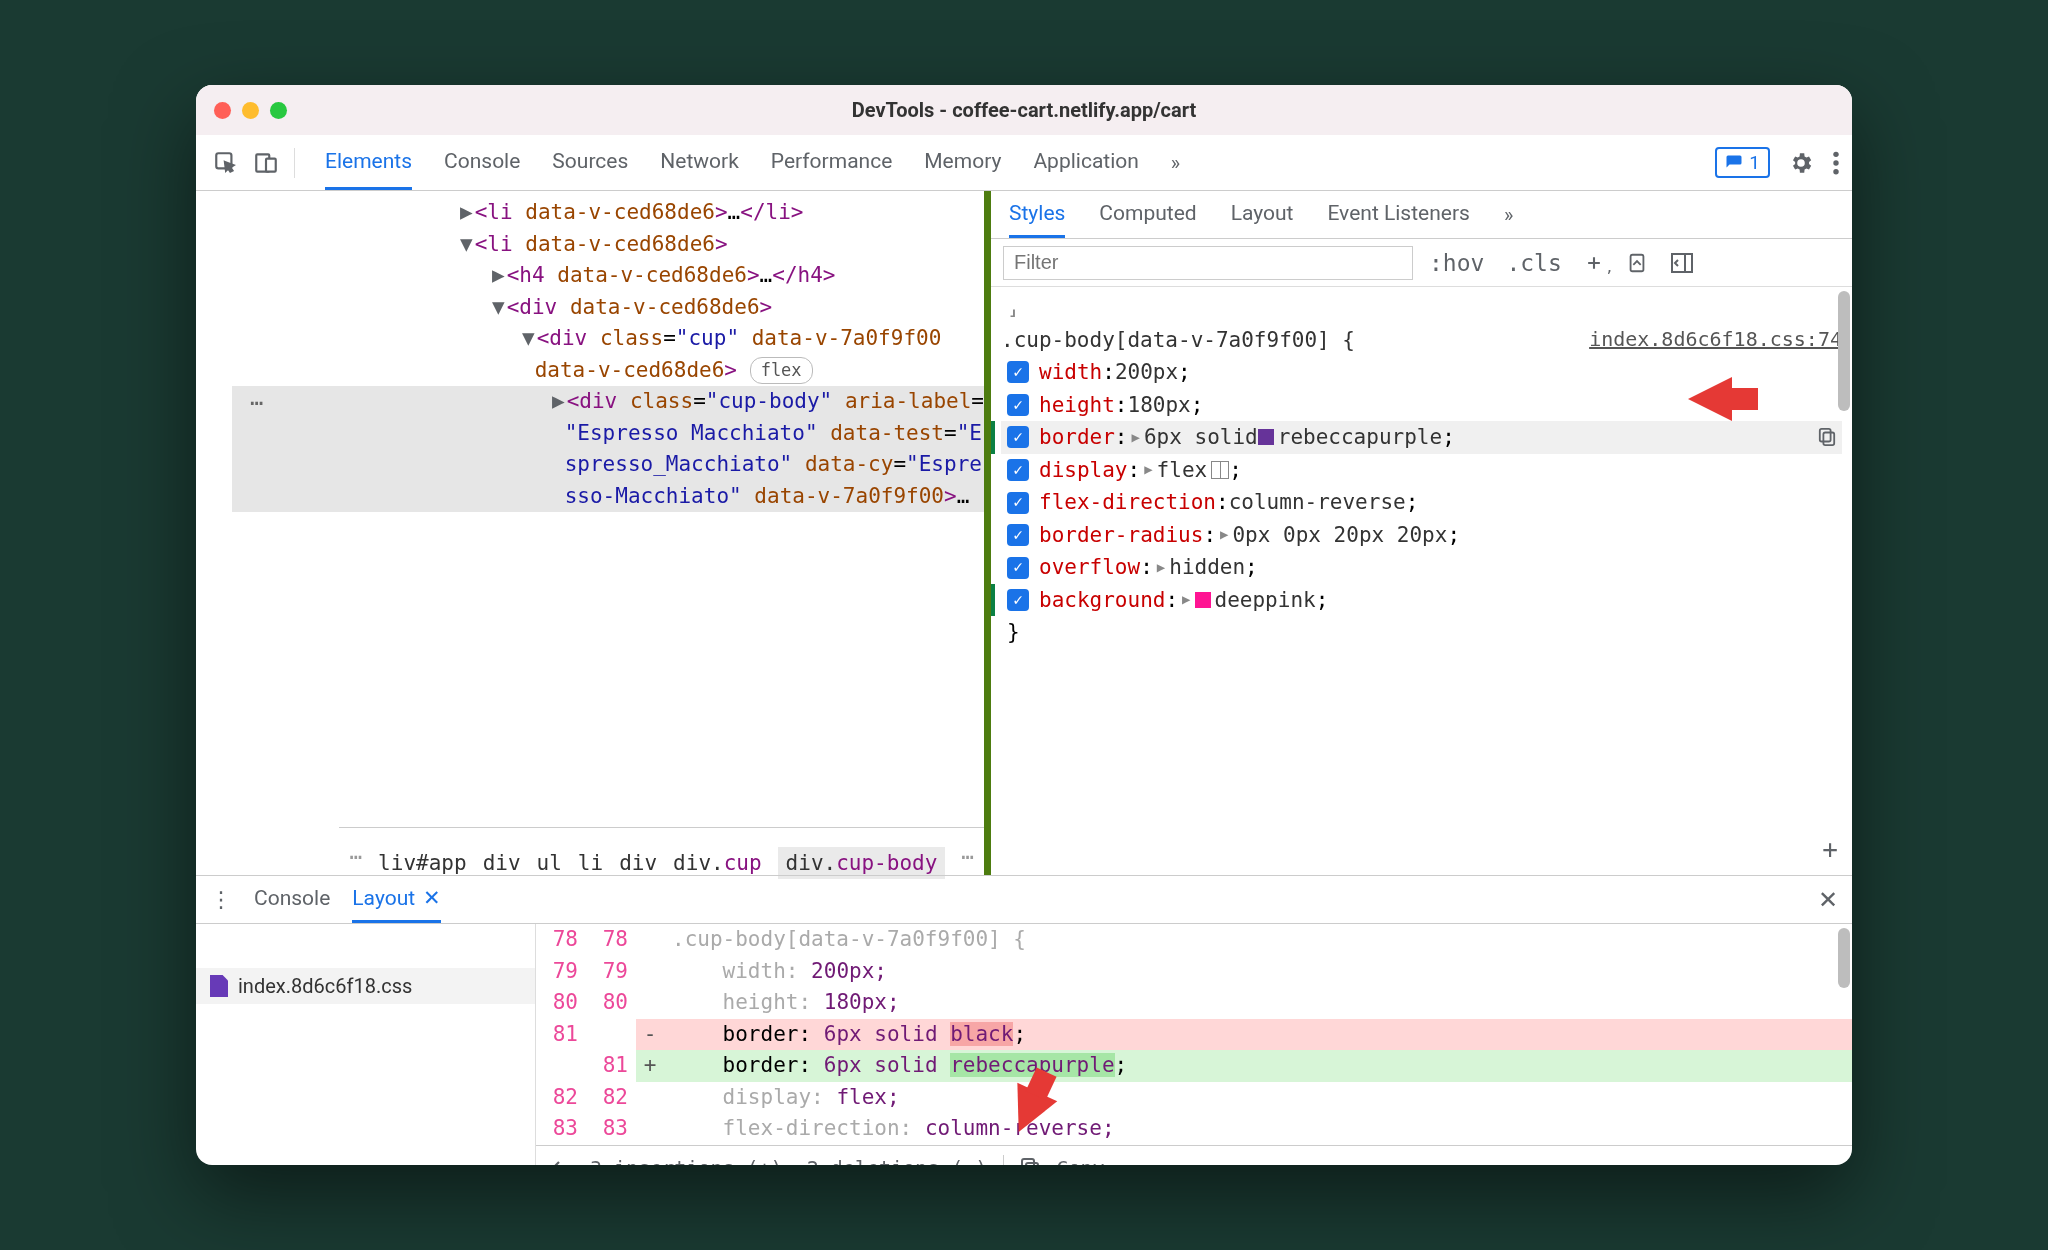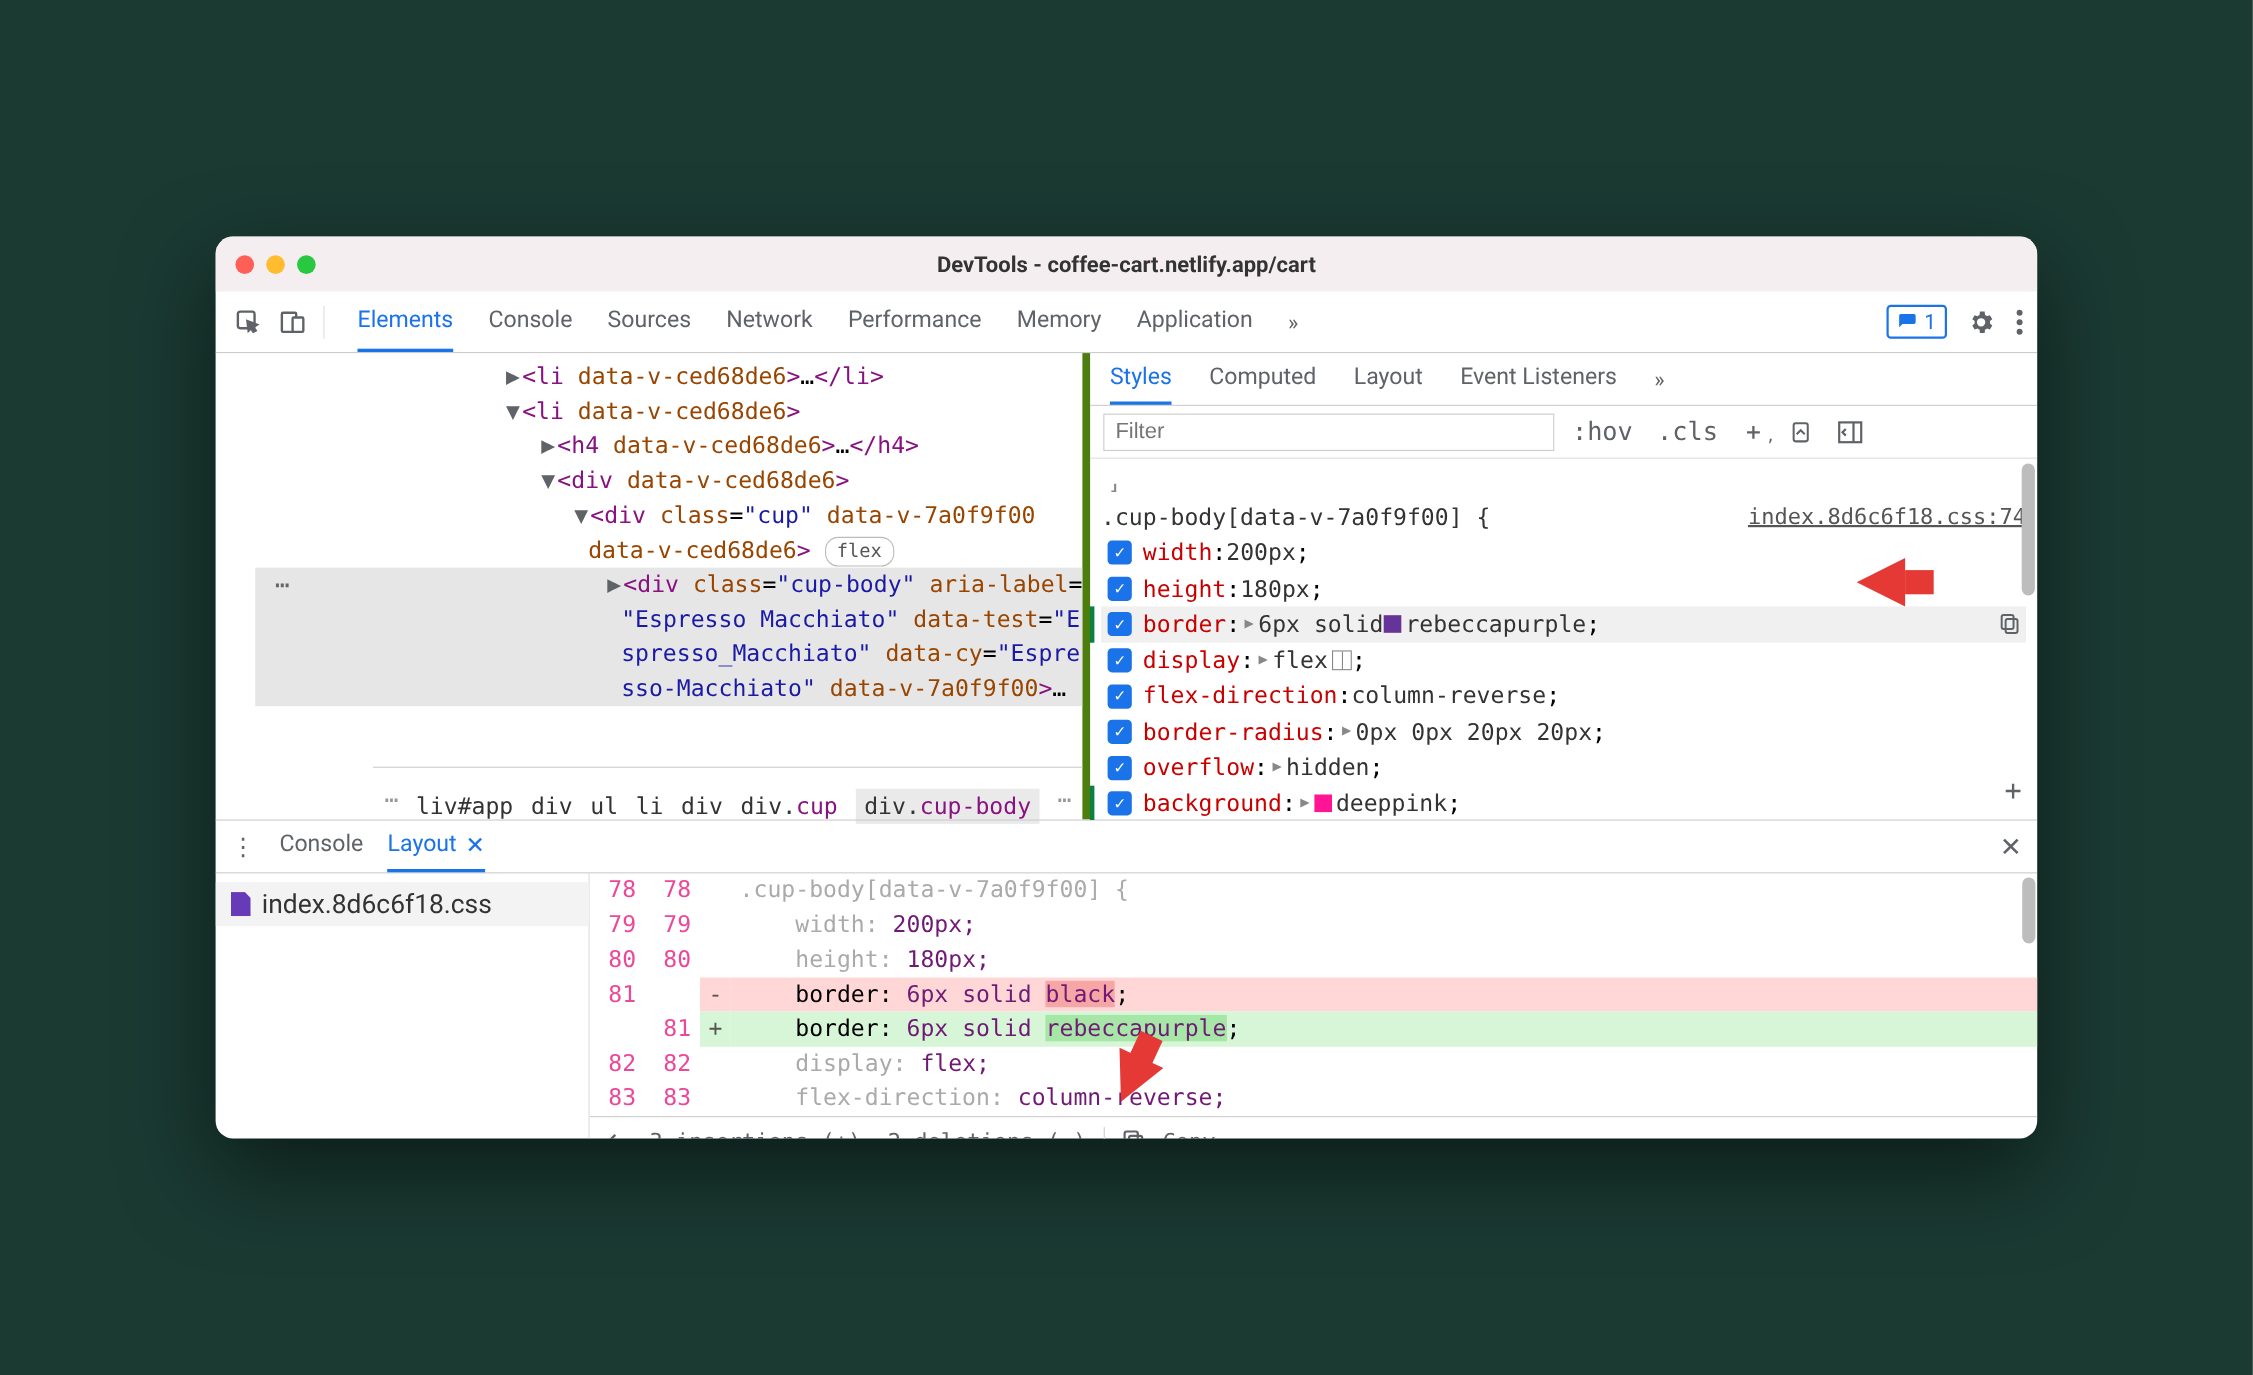--- a/index.html
+++ b/index.html
@@ -7,21 +7,21 @@
     background: #1a3a32;
     font-family: -apple-system, BlinkMacSystemFont, "Segoe UI", Roboto, sans-serif;
     width: 2048px;
     height: 1250px;
     display: flex;
     align-items: center;
     justify-content: center;
   }
   .window {
     width: 1656px;
-    height: 820px;
+    height: 1080px;
     background: #fff;
     border-radius: 16px;
     box-shadow: 0 30px 80px rgba(0,0,0,0.5);
     overflow: hidden;
     display: flex;
     flex-direction: column;
     position: relative;
   }
   
   .titlebar {
@@ -166,22 +166,23 @@
     height: 48px; border-bottom: 1px solid #ccc; display: flex; align-items: center; gap: 22px;
     padding: 0 14px; font-size: 21px; color: #5f6368;
   }
   .drawer-tabs .dots { color: #5f6368; font-size: 22px; }
   .drawer-tab { height: 100%; display: flex; align-items: center; border-bottom: 3px solid transparent; gap: 8px; }
   .drawer-tab.active { color: #1a73e8; border-bottom-color: #1a73e8; }
   .drawer-close { margin-left: auto; color: #5f6368; font-size: 24px; }
   .drawer-body { flex: 1; display: flex; min-height: 0; }
   .file-sidebar { width: 340px; border-right: 1px solid #ddd; padding: 8px 0; }
   .file-item {
-    display: flex; align-items: center; gap: 10px; padding: 6px 14px; font-size: 24px; color: #333;
+    display: flex; align-items: center; gap: 10px; padding: 6px 14px; font-size: 20px; color: #333;
     background: #f3f3f3;
+    margin-top: 36px;
   }
   .file-icon { width: 18px; height: 22px; background: #673ab7; clip-path: polygon(0 0, 70% 0, 100% 25%, 100% 100%, 0 100%); }
   .diff-area { flex: 1; overflow: auto; font-family: Menlo, Consolas, monospace; font-size: 21px; line-height: 1.5; position: relative; }
   .diff-row { display: flex; }
   .ln { width: 50px; text-align: right; color: #ec4899; padding-right: 8px; }
   .mark { width: 28px; text-align: center; color: #555; }
   .content { flex: 1; white-space: pre; padding-left: 8px; }
   .del { background: #ffd7d7; }
   .add { background: #d7f5d7; }
   .del .hl-word { background: #f7a6a6; }

